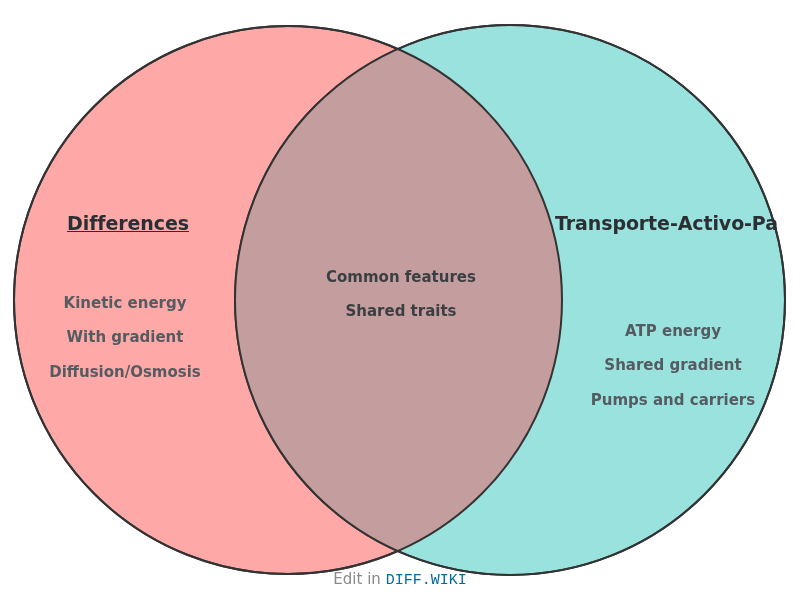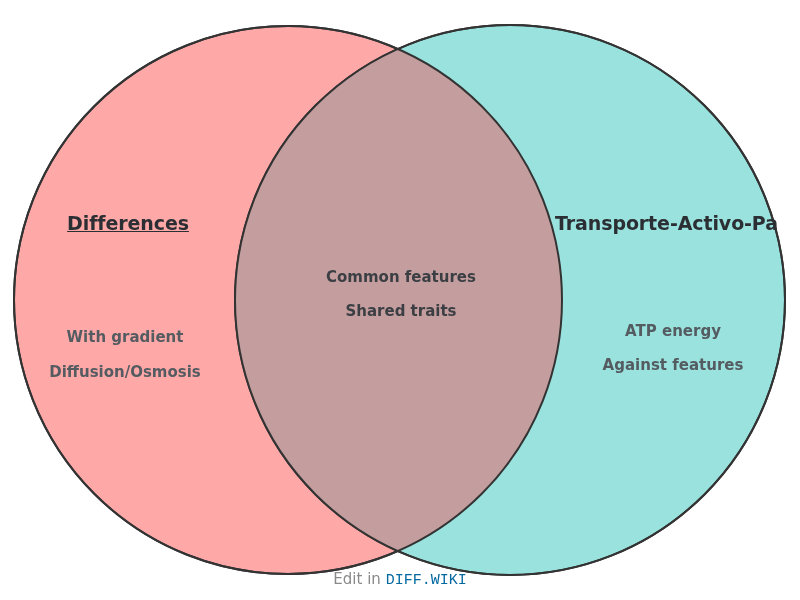--- a/index.html
+++ b/index.html
@@ -124,29 +124,31 @@
     </g>
 
     <circle cx="288" cy="300" r="274" fill="none" stroke="#333333" stroke-width="2"></circle>
     <circle cx="510" cy="300" r="275" fill="none" stroke="#333333" stroke-width="2"></circle>
   </svg>
 
   <div class="text-layer">
 
     <div class="set-title" id="title-left">Differences</div>
 
+    <div class="item item-left" id="left-item-0">Kinetic energy</div>
     <div class="item item-left" id="left-item-1">With gradient</div>
     <div class="item item-left" id="left-item-2">Diffusion/Osmosis</div>
 
     <div class="item-center" id="center-item-0">Common features</div>
     <div class="item-center" id="center-item-1">Shared traits</div>
 
     <div class="set-title" id="title-right">Transporte-Activo-Pa</div>
 
     <div class="item item-right" id="right-item-0">ATP energy</div>
-    <div class="item item-right" id="right-item-1">Against features</div>
+    <div class="item item-right" id="right-item-1">Shared gradient</div>
+    <div class="item item-right" id="right-item-2">Pumps and carriers</div>
 
     <div id="footer-credit">
       <span class="credit-prefix">Edit in </span><span class="credit-brand">DIFF.WIKI</span>
     </div>
 
   </div>
 </div>
 
 </body></html>

